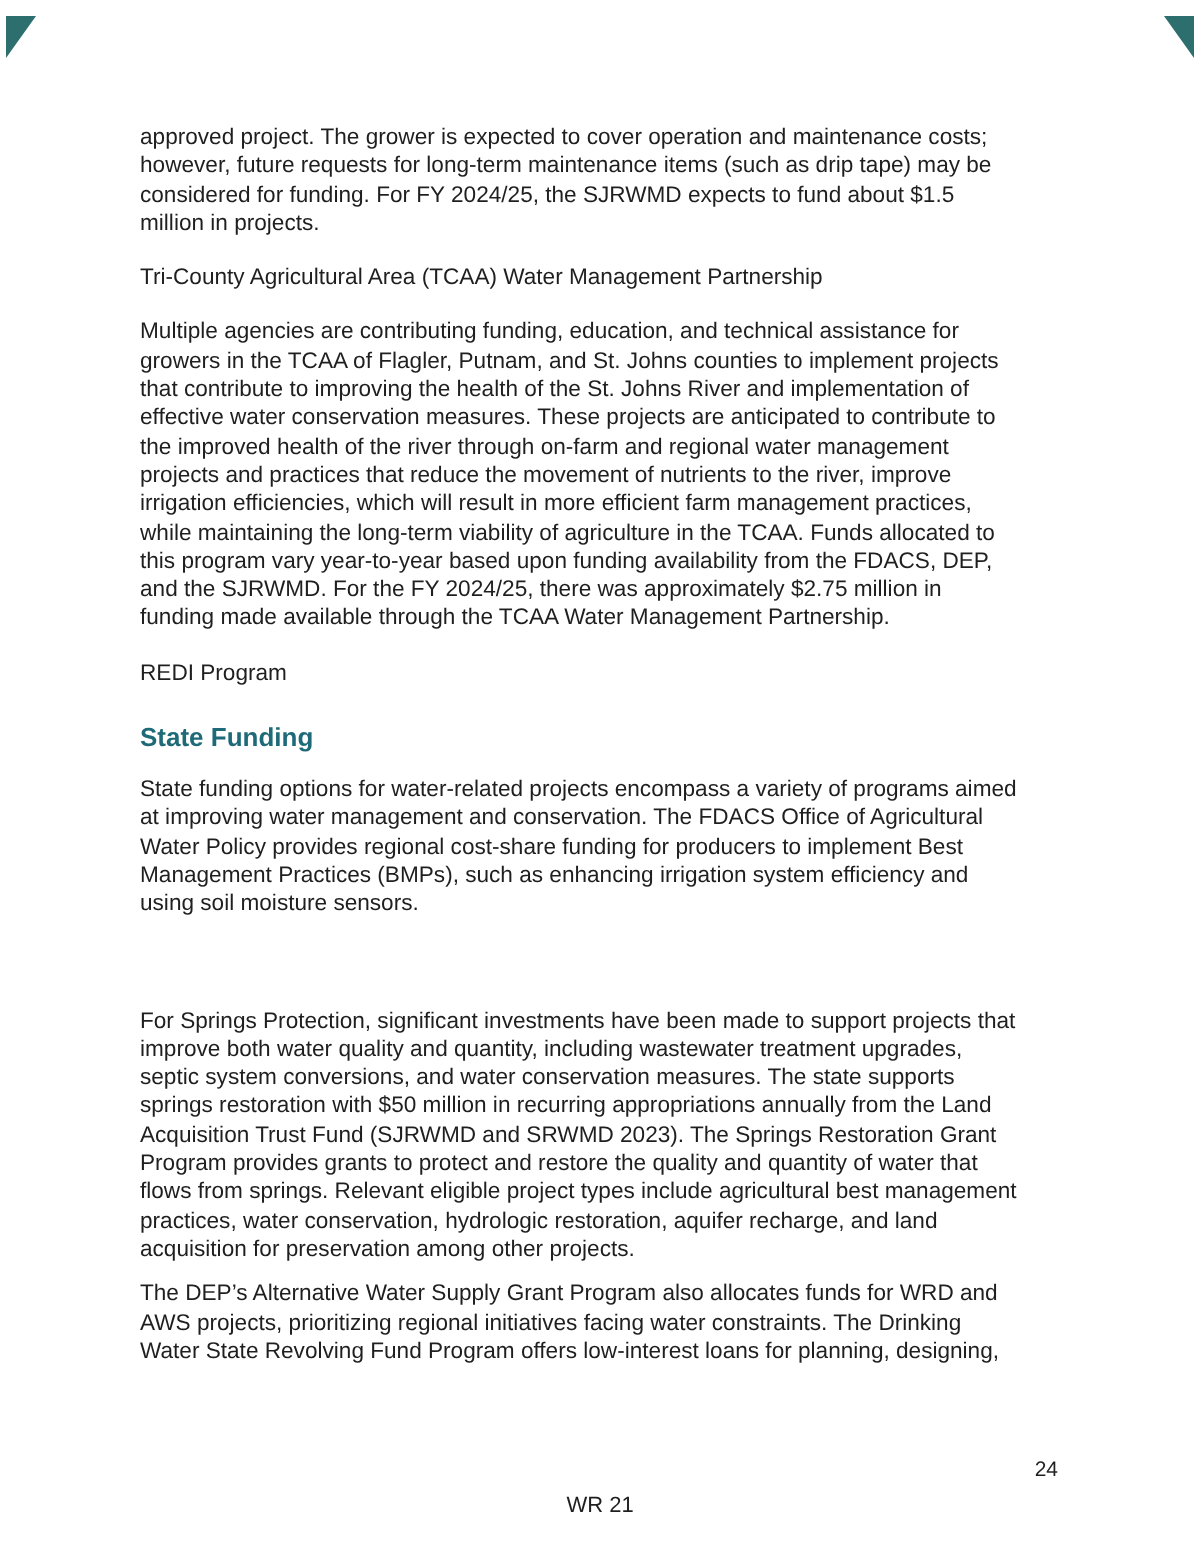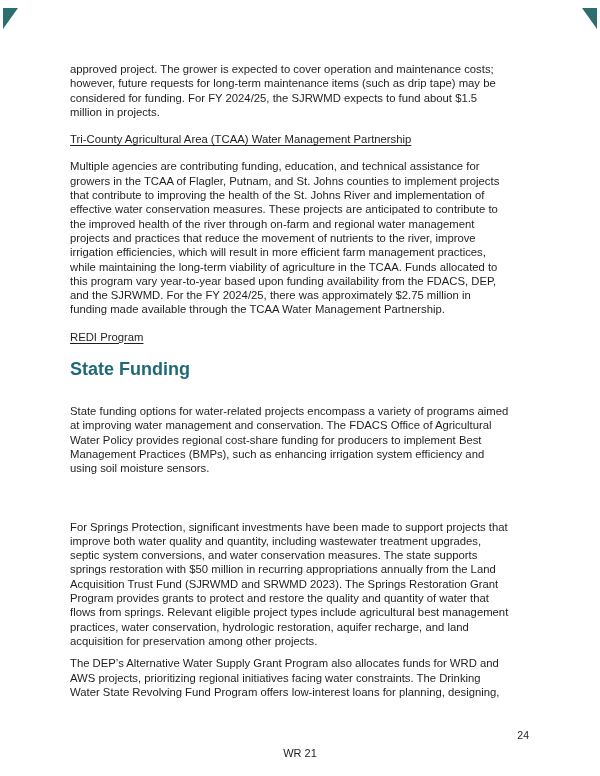--- a/index.html
+++ b/index.html
@@ -34,27 +34,26 @@
     color: #1f1f1f;
     font-size: 11.3px;
     line-height: 14.3px;
   }
   .para {
     margin: 0 0 13px 0;
     white-space: pre;
   }
   .subheading {
     margin: 0 0 13px 0;
-    text-decoration: underline;
     text-underline-offset: 2px;
     white-space: pre;
   }
   .big-heading {
-    margin: 12px 0 23px 0;
-    font-size: 18px;
+    margin: 12px 0 7px 0;
+    font-size: 13px;
     line-height: 24px;
     font-weight: bold;
     color: #1f6a78;
   }
   .para.tight-after   { margin-bottom: 26px; }
   .para.tighter-after { margin-bottom: 8px; margin-top: 44px; }
 
   .footer-page-number {
     position: absolute;
     top: 729px;

